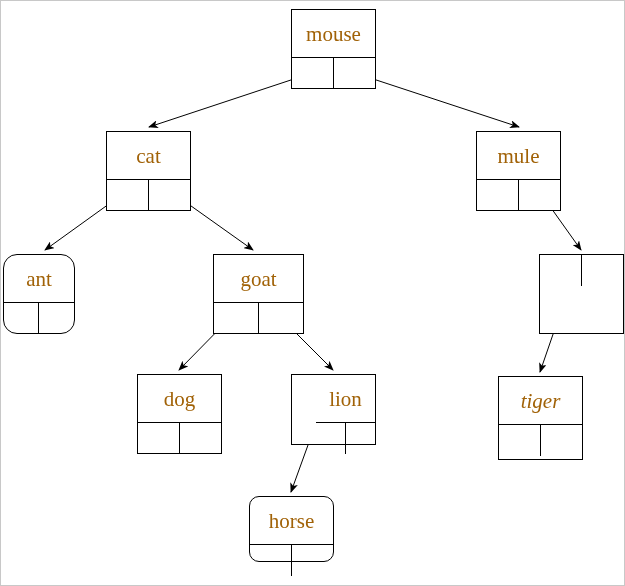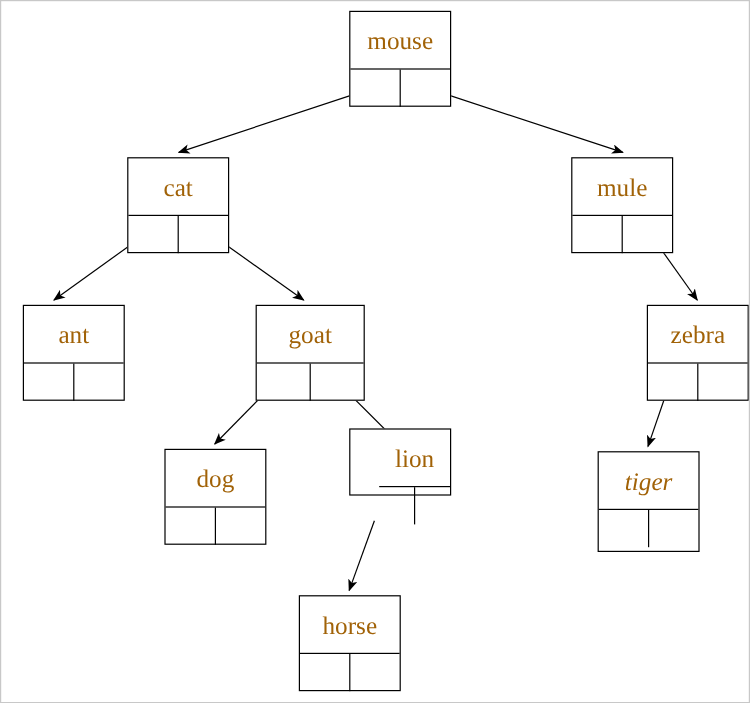--- a/index.html
+++ b/index.html
@@ -98,63 +98,62 @@
           <div class="node-cell right"></div>
         </div>
       </div>
       <div class="node" style="left: 475px; top: 130px; width: 85px; height: 80px;">
         <div class="node-label">mule</div>
         <div class="node-cells">
           <div class="node-cell left"></div>
           <div class="node-cell right"></div>
         </div>
       </div>
-      <div class="node" style="left: 18px; top: 253px; width: 85px; height: 80px;">
+      <div class="node" style="left: 2px; top: 253px; width: 72px; height: 80px; border-radius: 14px;">
         <div class="node-label">ant</div>
         <div class="node-cells">
           <div class="node-cell left"></div>
           <div class="node-cell right"></div>
         </div>
       </div>
       <div class="node" style="left: 212px; top: 253px; width: 91px; height: 80px;">
         <div class="node-label">goat</div>
         <div class="node-cells">
           <div class="node-cell left"></div>
           <div class="node-cell right"></div>
         </div>
       </div>
       <div class="node" style="left: 538px; top: 253px; width: 85px; height: 80px;">
-        <div class="node-label">zebra</div>
         <div class="node-cells">
           <div class="node-cell left"></div>
           <div class="node-cell right"></div>
         </div>
       </div>
       <div class="node" style="left: 136px; top: 373px; width: 85px; height: 80px;">
         <div class="node-label">dog</div>
         <div class="node-cells">
           <div class="node-cell left"></div>
           <div class="node-cell right"></div>
         </div>
       </div>
-      <div class="node" style="left: 290px; top: 356px; width: 85px; height: 56px; padding-left: 24px;">
+      <div class="node" style="left: 290px; top: 373px; width: 85px; height: 71px; padding-left: 24px;">
         <div class="node-label">lion</div>
         <div class="node-cells">
           <div class="node-cell left"></div>
           <div class="node-cell right"></div>
         </div>
       </div>
       <div class="node" style="left: 497px; top: 375px; width: 85px; height: 84px; font-style: italic;">
         <div class="node-label">tiger</div>
         <div class="node-cells">
           <div class="node-cell left"></div>
           <div class="node-cell right"></div>
         </div>
       </div>
-      <div class="node" style="left: 248px; top: 495px; width: 85px; height: 80px;">
+      <div class="node" style="left: 248px; top: 495px; width: 85px; height: 66px; border-radius: 10px;">
         <div class="node-label">horse</div>
         <div class="node-cells">
           <div class="node-cell left"></div>
           <div class="node-cell right"></div>
         </div>
       </div>
     </div>
 
 </div>
 

